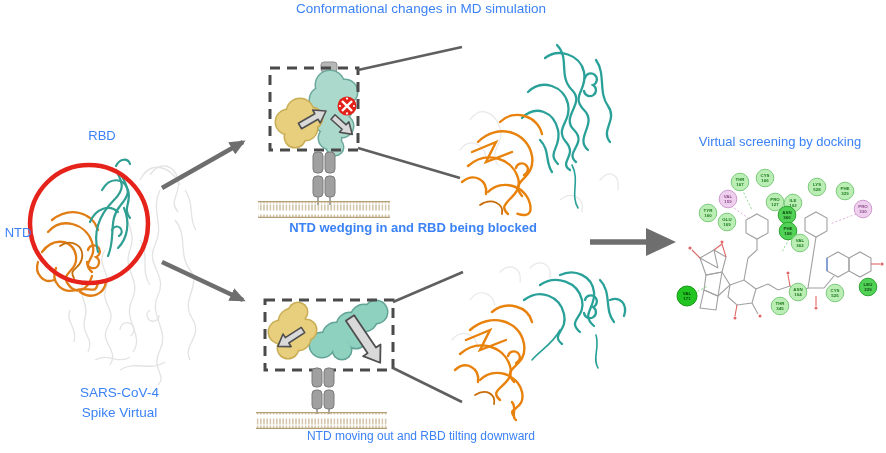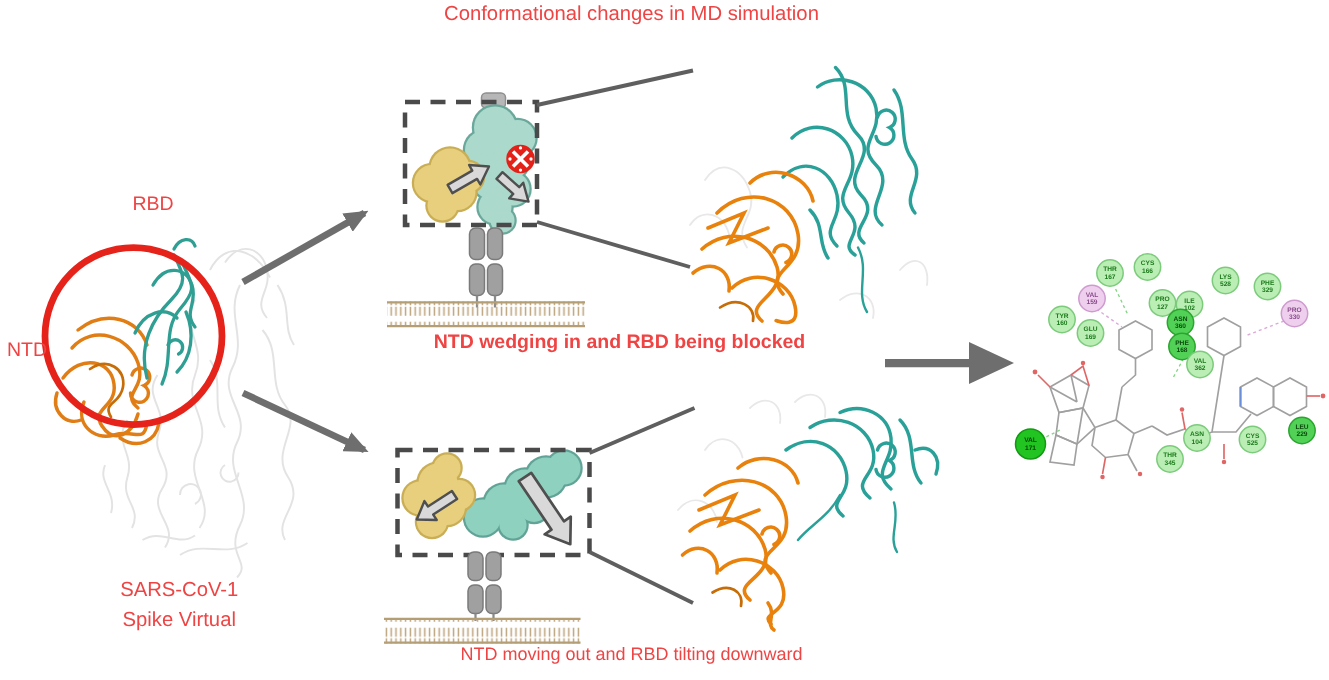--- a/index.html
+++ b/index.html
@@ -1,18 +1,18 @@
 <!DOCTYPE html>
 <html><head>
 <meta charset="utf-8">
 <style>
   html,body{margin:0;padding:0;background:#ffffff;}
   .stage{
     position:relative;width:886px;height:453px;background:#ffffff;
-    font-family:"Liberation Sans", sans-serif;color:#ef4444;overflow:hidden;
+    font-family:"Liberation Sans", sans-serif;color:#3b82f6;overflow:hidden;
   }
   .txt{position:absolute;text-align:center;line-height:1.15;}
   .title-md{left:290px;top:1px;width:262px;font-size:13.5px;}
   .title-dock{left:680px;top:135px;width:200px;font-size:13px;}
   .lbl-rbd{left:72px;top:129px;width:60px;font-size:13px;}
   .lbl-ntd{left:-4px;top:226px;width:44px;font-size:13px;}
   .cap-spike{left:52px;top:383px;width:135px;font-size:13.5px;line-height:1.45;}
   .cap-top{left:282px;top:221px;width:262px;font-size:13px;font-weight:bold;}
   .cap-bottom{left:280px;top:430px;width:282px;font-size:12px;}
   svg.scene{position:absolute;left:0;top:0;}
@@ -356,18 +356,19 @@
         <circle cx="780" cy="306" r="8.8" fill="#baeeb4" stroke="#7ccb7c" stroke-width="1"></circle>
         <text x="780" y="304.8" text-anchor="middle" fill="#1d7a1d" font-size="4.4" font-weight="700"><tspan>THR</tspan><tspan x="780" dy="5">345</tspan></text>
         <circle cx="835" cy="293" r="8.8" fill="#baeeb4" stroke="#7ccb7c" stroke-width="1"></circle>
         <text x="835" y="291.8" text-anchor="middle" fill="#1d7a1d" font-size="4.4" font-weight="700"><tspan>CYS</tspan><tspan x="835" dy="5">525</tspan></text>
         <circle cx="868" cy="287" r="8.8" fill="#52d157" stroke="#2aa52e" stroke-width="1"></circle>
         <text x="868" y="285.8" text-anchor="middle" fill="#0c4a0e" font-size="4.4" font-weight="700"><tspan>LEU</tspan><tspan x="868" dy="5">229</tspan></text>
       </g>
   </svg>
 
   <div class="txt title-md">Conformational changes in MD simulation</div>
+  <div class="txt title-dock">Virtual screening by docking</div>
   <div class="txt lbl-rbd">RBD</div>
   <div class="txt lbl-ntd">NTD</div>
-  <div class="txt cap-spike"><span>SARS-CoV-1</span><br><span>Spike Virtual</span></div>
+  <div class="txt cap-spike"><span>SARS-CoV-4</span><br><span>Spike Virtual</span></div>
   <div class="txt cap-top">NTD wedging in and RBD being blocked</div>
   <div class="txt cap-bottom">NTD moving out and RBD tilting downward</div>
 </div>
 
 </body></html>

